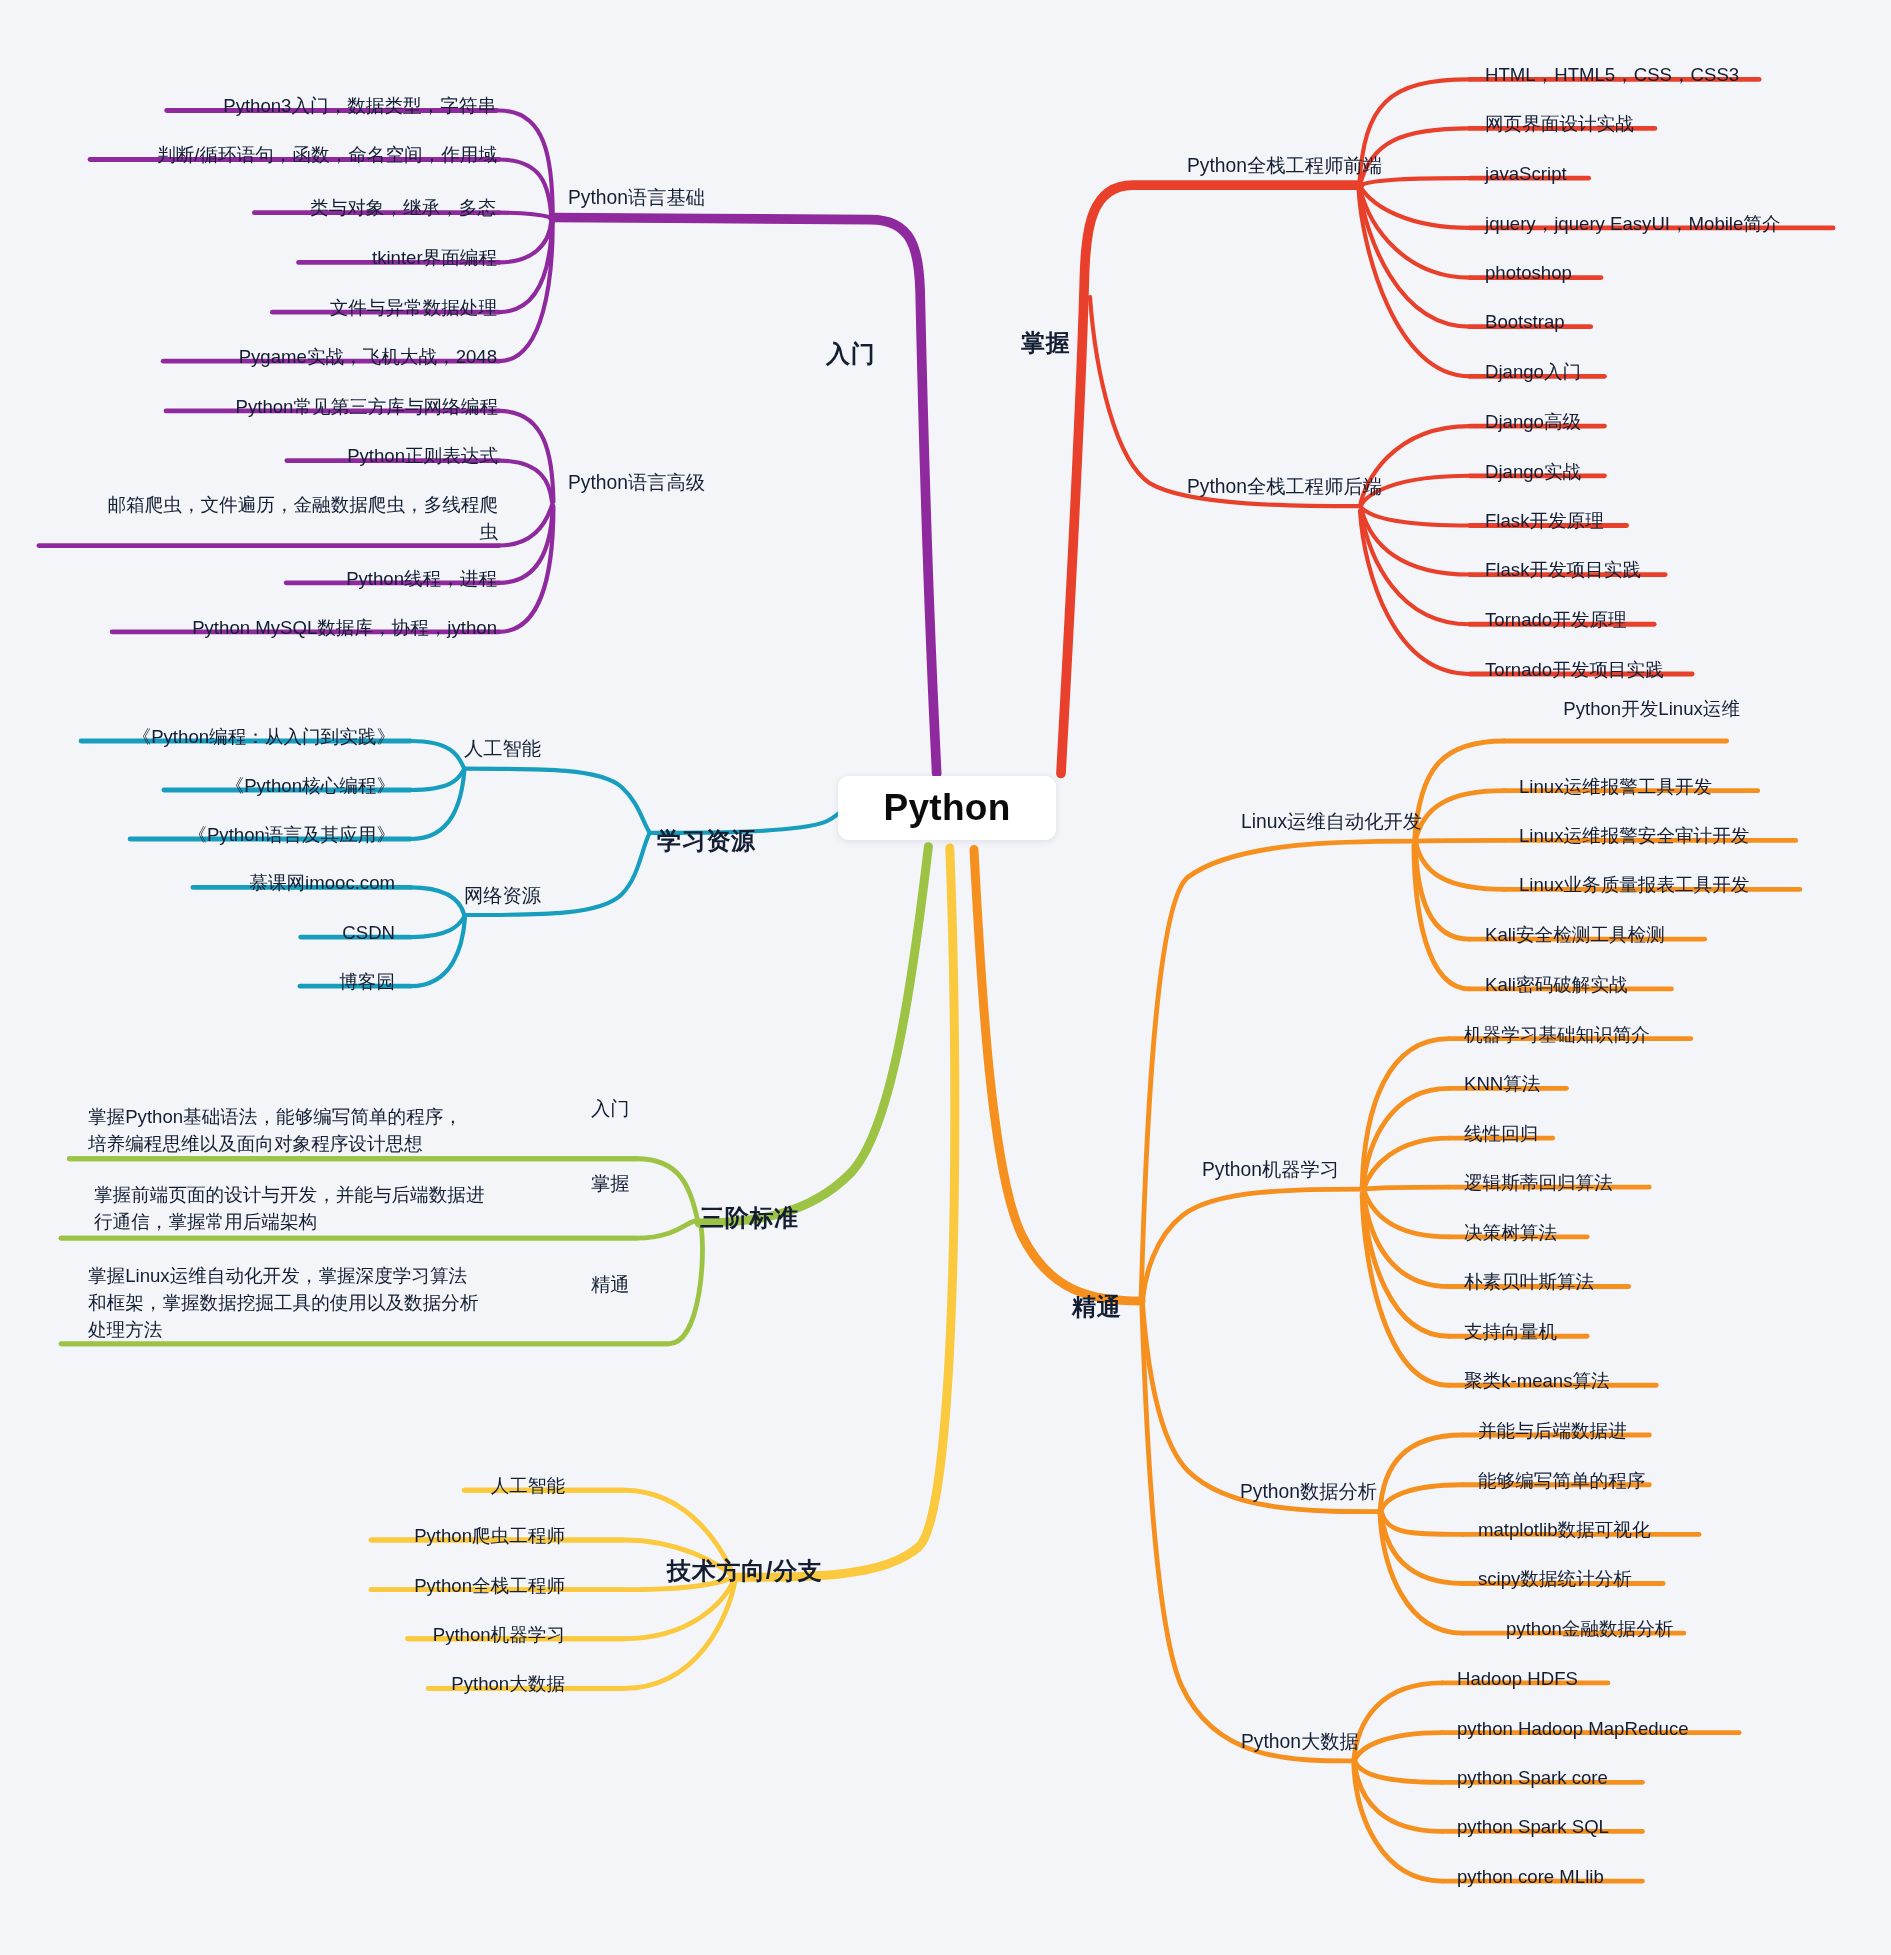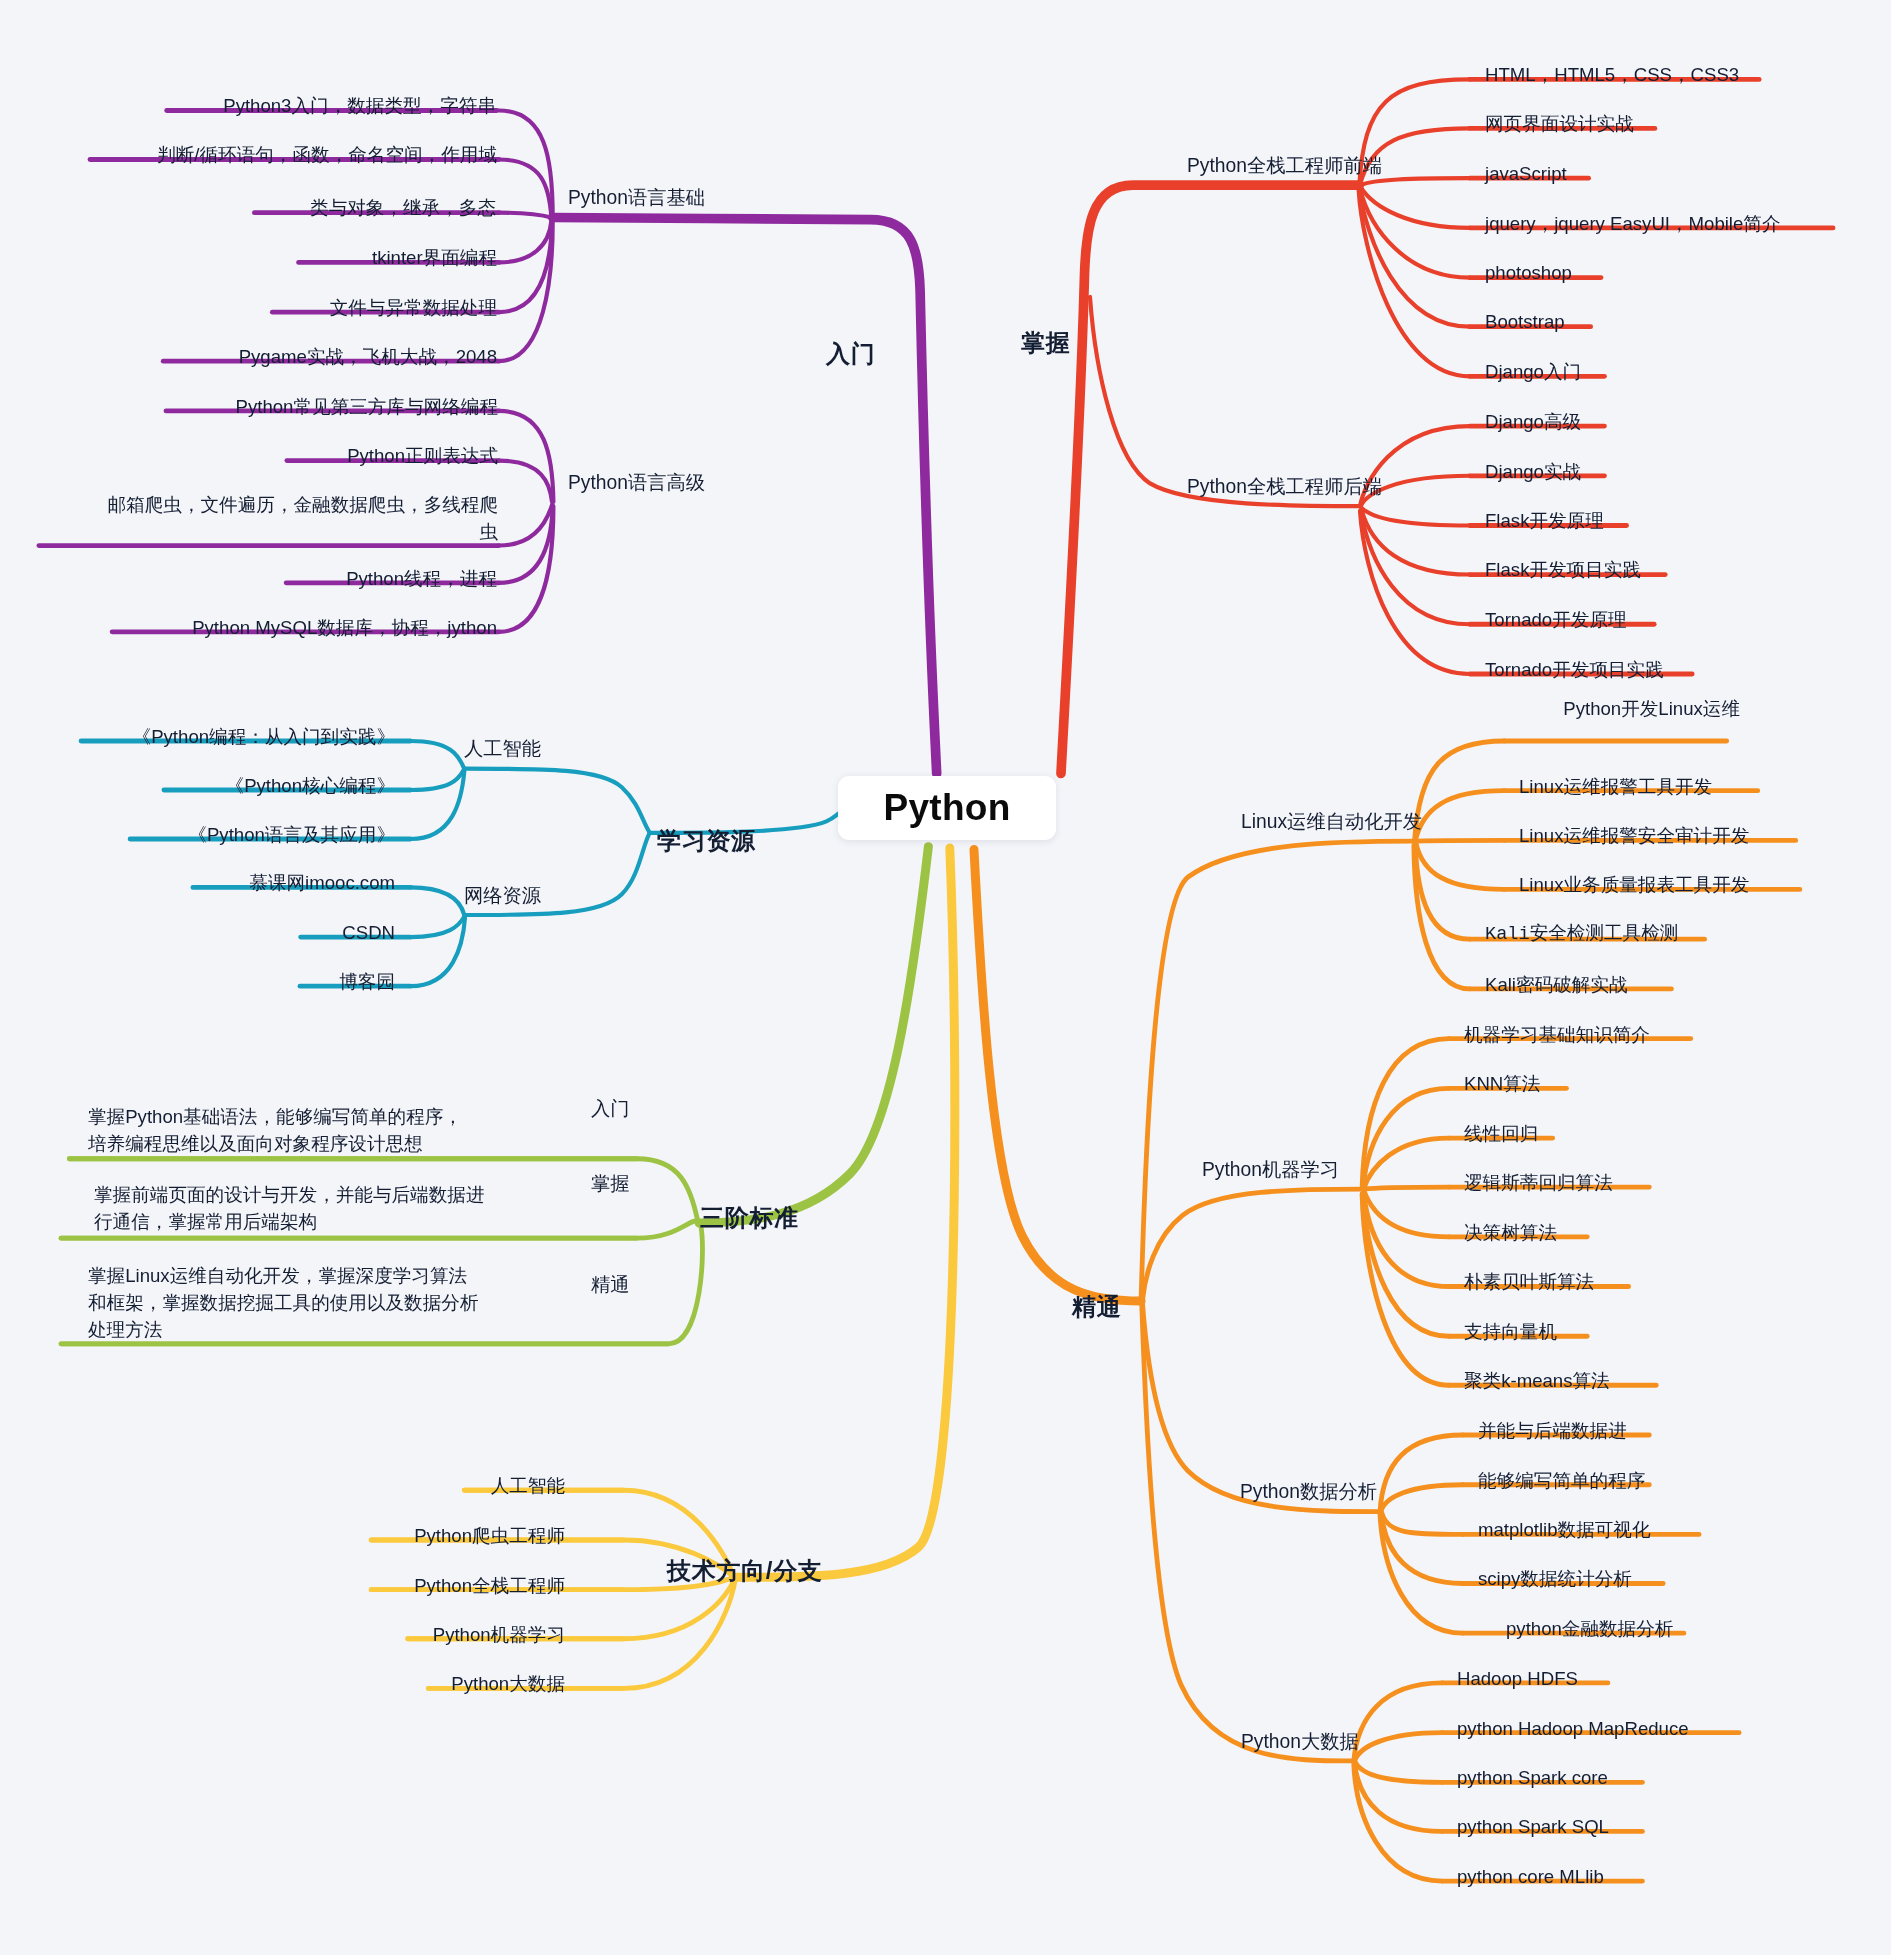--- a/index.html
+++ b/index.html
@@ -257,21 +257,21 @@
       <div class="lbl leaf multi" style="left: 1485px; top: 409px; width: 138px;">Django高级</div>
       <div class="lbl leaf multi" style="left: 1485px; top: 459px; width: 138px;">Django实战</div>
       <div class="lbl leaf multi" style="left: 1485px; top: 508px; width: 152px;">Flask开发原理</div>
       <div class="lbl leaf multi" style="left: 1485px; top: 557px; width: 193px;">Flask开发项目实践</div>
       <div class="lbl leaf multi" style="left: 1485px; top: 607px; width: 180px;">Tornado开发原理</div>
       <div class="lbl leaf multi" style="left: 1485px; top: 657px; width: 221px;">Tornado开发项目实践</div>
       <div class="lbl leaf multi" style="left: 1519px; top: 696px; width: 221px; text-align: right;">Python开发Linux运维</div>
       <div class="lbl leaf multi" style="left: 1519px; top: 774px; width: 238px;">Linux运维报警工具开发</div>
       <div class="lbl leaf multi" style="left: 1519px; top: 823px; width: 276px;">Linux运维报警安全审计开发</div>
       <div class="lbl leaf multi" style="left: 1519px; top: 872px; width: 276px;">Linux业务质量报表工具开发</div>
-      <div class="lbl leaf multi" style="left: 1485px; top: 922px; width: 228px; font-family: Liberation Mono, monospace;">Kali安全检测工具检测</div>
+      <div class="lbl leaf multi" style="left: 1485px; top: 922px; width: 228px;">Kali安全检测工具检测</div>
       <div class="lbl leaf multi" style="left: 1485px; top: 972px; width: 193px;">Kali密码破解实战</div>
       <div class="lbl leaf multi" style="left: 1464px; top: 1022px; width: 228px;">机器学习基础知识简介</div>
       <div class="lbl leaf multi" style="left: 1464px; top: 1071px; width: 117px;">KNN算法</div>
       <div class="lbl leaf multi" style="left: 1464px; top: 1121px; width: 97px;">线性回归</div>
       <div class="lbl leaf multi" style="left: 1464px; top: 1170px; width: 193px;">逻辑斯蒂回归算法</div>
       <div class="lbl leaf multi" style="left: 1464px; top: 1220px; width: 138px;">决策树算法</div>
       <div class="lbl leaf multi" style="left: 1464px; top: 1269px; width: 173px;">朴素贝叶斯算法</div>
       <div class="lbl leaf multi" style="left: 1464px; top: 1319px; width: 138px;">支持向量机</div>
       <div class="lbl leaf multi" style="left: 1464px; top: 1368px; width: 186px;">聚类k-means算法</div>
       <div class="lbl leaf multi" style="left: 1478px; top: 1418px; width: 173px;">并能与后端数据进</div>

